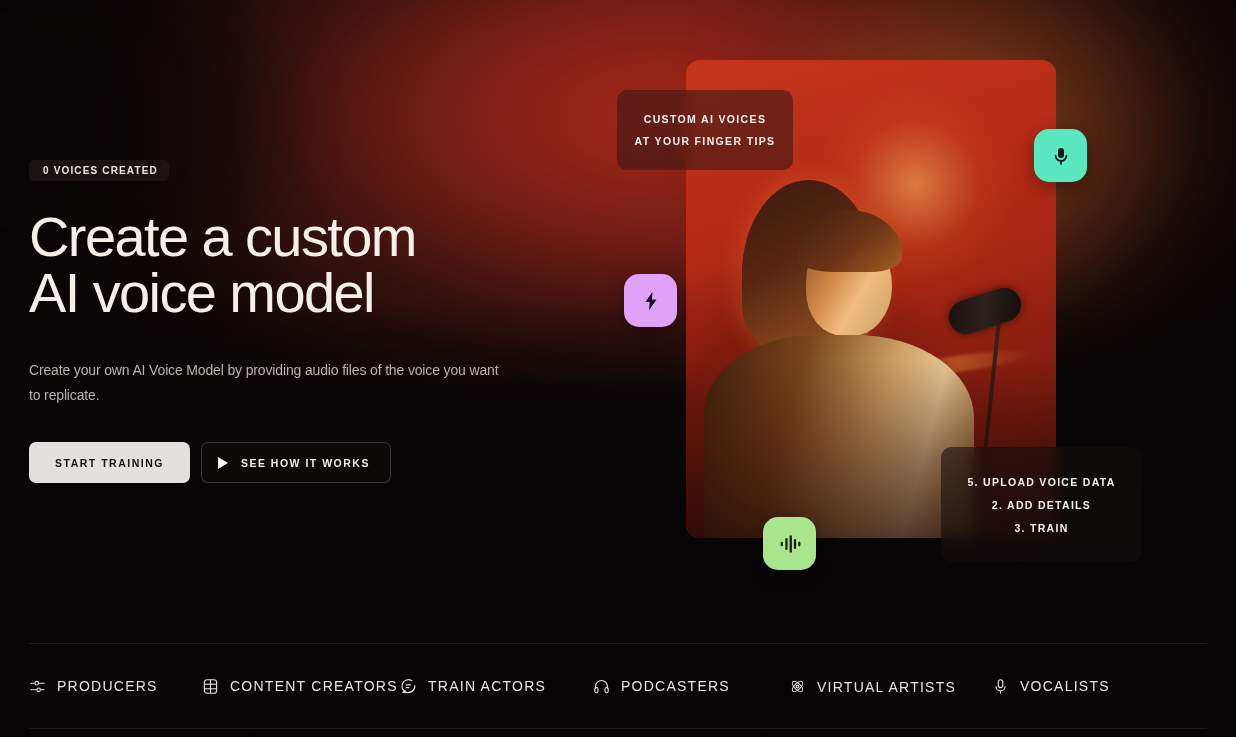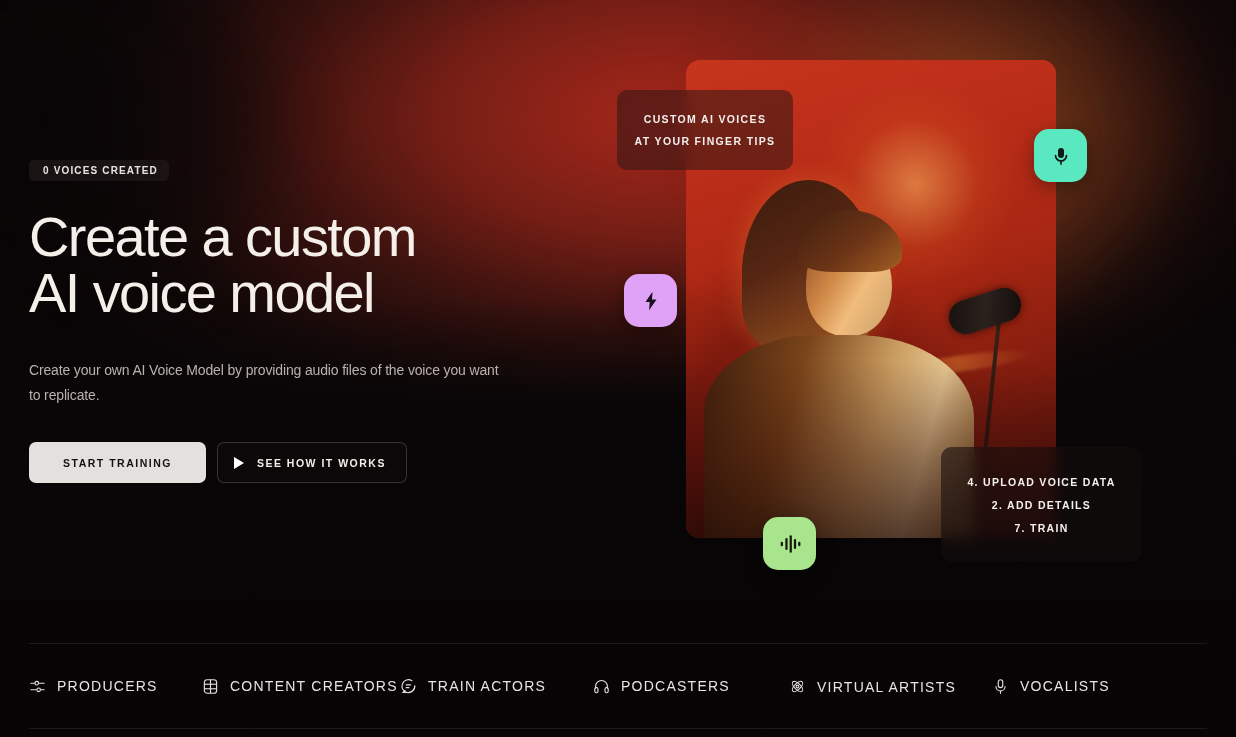--- a/index.html
+++ b/index.html
@@ -119,21 +119,21 @@
     align-items: center;
     gap: 11px;
   }
 
   .btn-primary {
     background: #e3e1de;
     color: #141110;
     border: none;
     border-radius: 7px;
     height: 41px;
-    padding: 0 34px;
+    padding: 0 26px;
     font-family: "Liberation Sans", sans-serif;
     font-size: 10.5px;
     font-weight: bold;
     letter-spacing: 1.5px;
     cursor: pointer;
   }
 
   .btn-ghost {
     background: rgba(14,11,11,0.55);
     color: #f2eeec;
@@ -384,23 +384,23 @@
     </div>
     <div class="grain"></div>
   </div>
 
   <div class="card-tagline">
     <span>CUSTOM AI VOICES</span>
     <span>AT YOUR FINGER TIPS</span>
   </div>
 
   <div class="card-steps">
-    <span>4. UPLOAD VOICE DATA</span>
+    <span>5. UPLOAD VOICE DATA</span>
     <span>2. ADD DETAILS</span>
-    <span>7. TRAIN</span>
+    <span>3. TRAIN</span>
   </div>
 
   <div class="fbadge fbadge-mic">
     <svg width="24" height="24" viewBox="0 0 24 24">
       <rect x="9" y="4" width="6" height="10" rx="3" fill="#121a18"></rect>
       <path d="M6.5 11.5a5.5 5.5 0 0 0 11 0" stroke="#121a18" stroke-width="1.7" fill="none" stroke-linecap="round"></path>
       <line x1="12" y1="17" x2="12" y2="20" stroke="#121a18" stroke-width="1.7" stroke-linecap="round"></line>
     </svg>
   </div>
 

